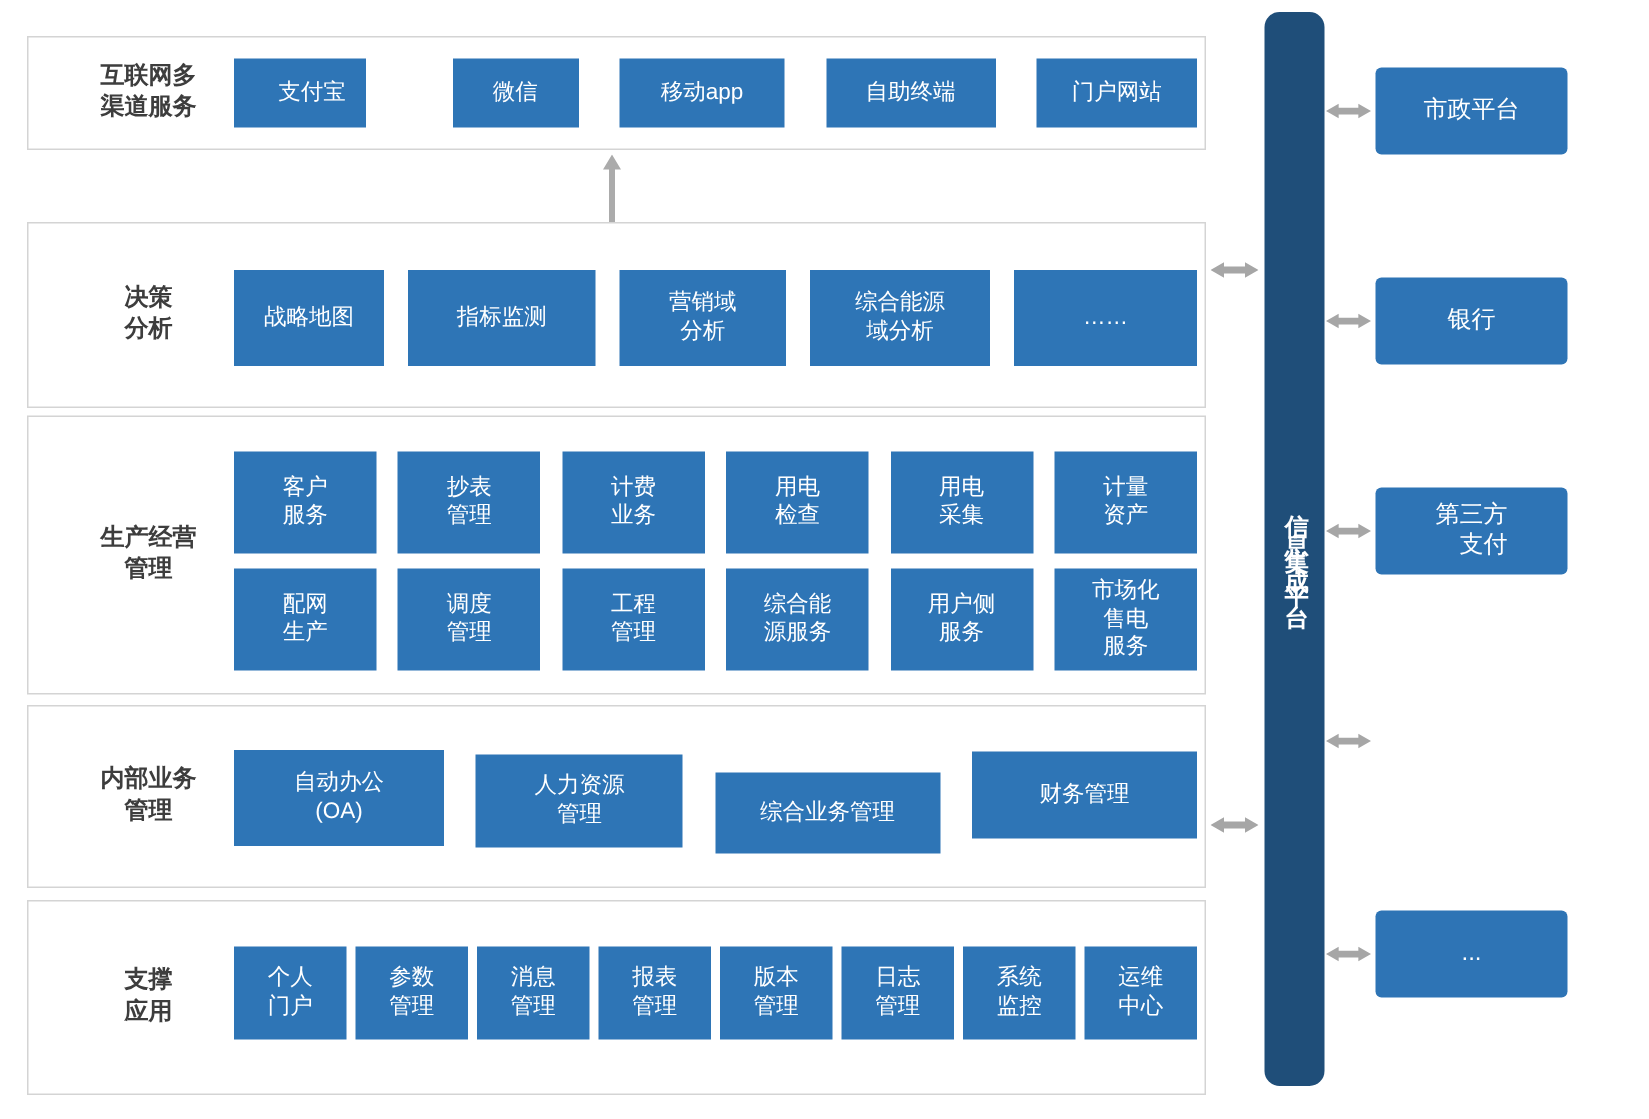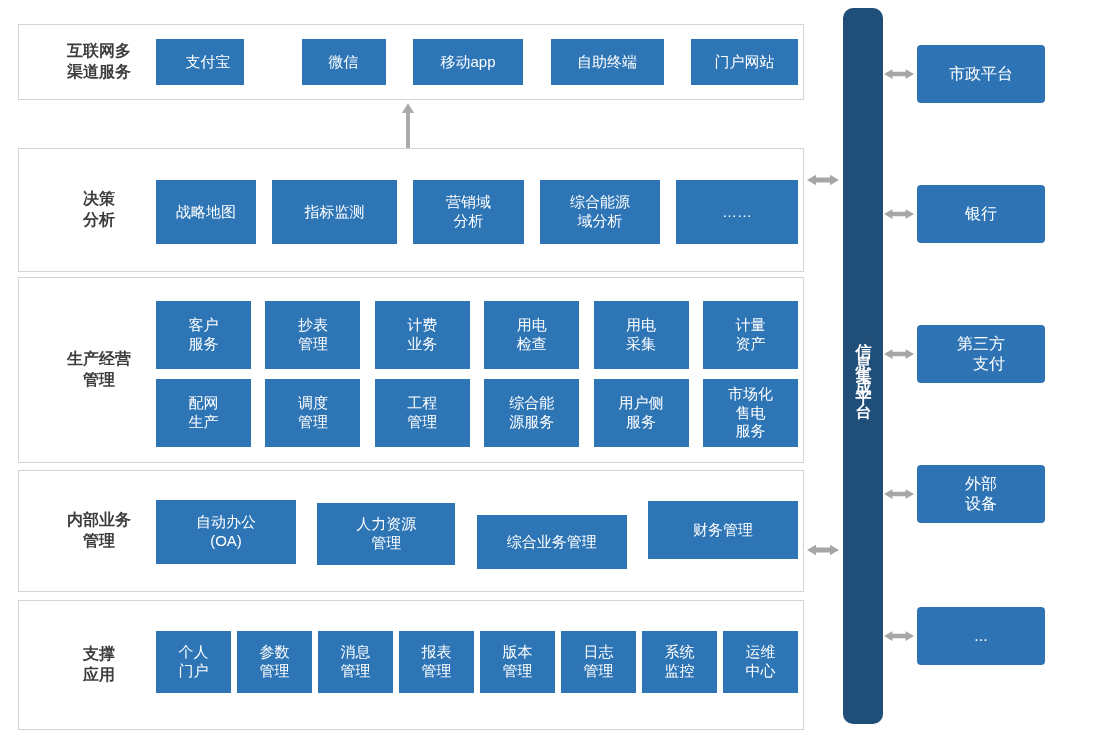--- a/index.html
+++ b/index.html
@@ -272,17 +272,15 @@
     <path d="M0 6 L9 0.8 L9 3.6 L23 3.6 L23 0.8 L32 6 L23 11.2 L23 8.4 L9 8.4 L9 11.2 Z" fill="#A6A6A6"></path>
   </svg>
   <svg class="arrow ar-r5" width="30" height="12" viewBox="0 0 32 12">
     <path d="M0 6 L9 0.8 L9 3.6 L23 3.6 L23 0.8 L32 6 L23 11.2 L23 8.4 L9 8.4 L9 11.2 Z" fill="#A6A6A6"></path>
   </svg>
 
   <div class="rbox r1">市政平台</div>
   <div class="rbox r2">银行</div>
   <div class="rbox r3">第三方
 支付</div>
-  <div class="rbox r4">外部
-设备</div>
   <div class="rbox r5">...</div>
 
 </div>
 
 </body></html>

